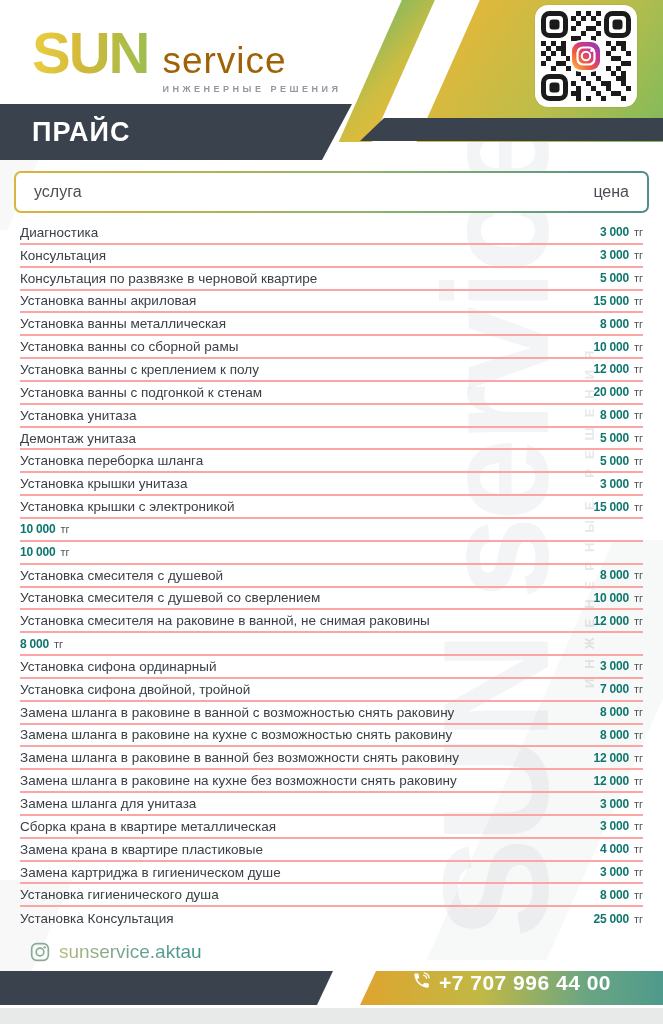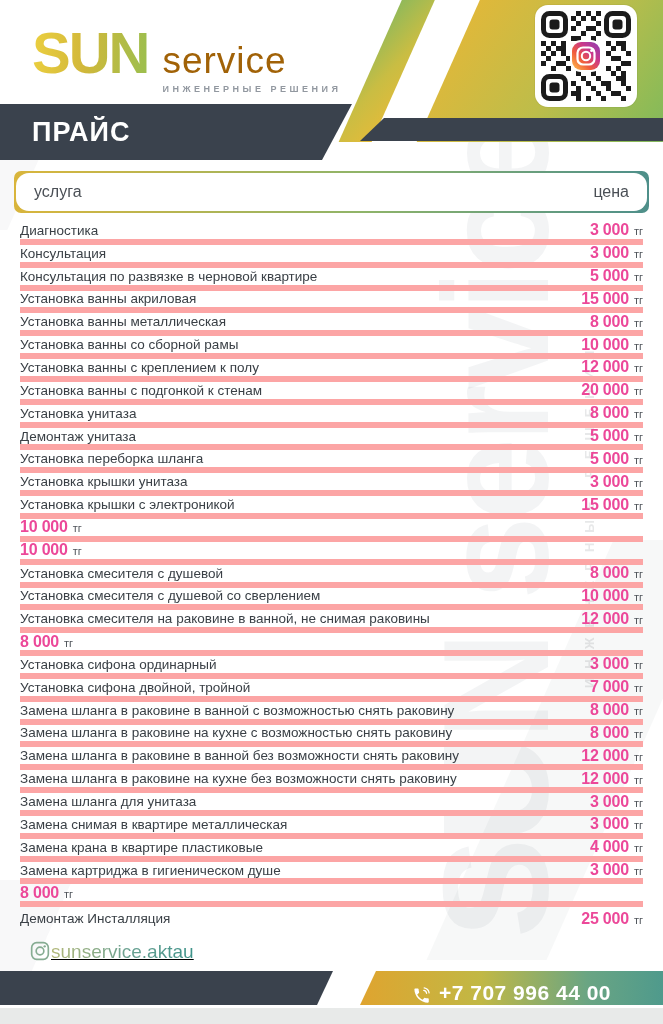--- a/index.html
+++ b/index.html
@@ -42,44 +42,44 @@
   .logo-tagline{font-size:9px;font-weight:bold;letter-spacing:3.5px;color:#9298a0;margin-top:5px;}
 
   .qr{position:absolute;left:535px;top:5px;width:102px;height:102px;background:#fff;
       border-radius:13px;z-index:4;display:flex;align-items:center;justify-content:center;
       box-shadow:0 0 0 1px rgba(0,0,0,0.04);}
 
   
   .thead{position:absolute;left:14px;right:14px;top:171px;height:42px;border-radius:7px;
       background:linear-gradient(90deg,#d9b53c,#8fb469 55%,#4e8f8a);padding:2px;
       box-sizing:border-box;z-index:2;}
-  .thead-inner{background:#fff;border-radius:13px;height:100%;display:flex;align-items:center;
+  .thead-inner{background:#fff;border-radius:5px;height:100%;display:flex;align-items:center;
       justify-content:space-between;padding:0 18px;box-sizing:border-box;
       font-size:16px;color:#4a4f55;}
   .tbody{position:absolute;left:20px;right:20px;top:222px;z-index:2;}
   .row{display:flex;justify-content:space-between;align-items:center;height:22.85px;
-      border-bottom:6px solid #fca5a5;box-sizing:border-box;}
+      border-bottom:2px solid #fca5a5;box-sizing:border-box;}
   .row:last-child{border-bottom:none;}
   .svc{font-size:13.5px;color:#3a4046;white-space:nowrap;}
   .prc{white-space:nowrap;display:flex;align-items:baseline;}
-  .prc b{font-size:16px;color:#ec4899;letter-spacing:-0.2px;}
+  .prc b{font-size:12px;color:#0f766e;letter-spacing:-0.2px;}
   .prc i{font-style:normal;font-size:11px;color:#4f545a;margin-left:5px;}
 
   
-  .insta{position:absolute;left:30px;top:941px;display:flex;gap:1px;z-index:2;text-decoration:underline;}
+  .insta{position:absolute;left:30px;top:941px;display:flex;align-items:center;gap:9px;z-index:2;}
   .insta svg{display:block;}
   .insta span{font-size:19px;
       background:linear-gradient(90deg,#b3b878 0%,#6aa192 55%,#3f938a 100%);
       -webkit-background-clip:text;background-clip:text;color:transparent;}
   .fbar-dark{position:absolute;top:971px;left:0;width:333px;height:34px;background:#3a424d;
       clip-path:polygon(0 0,100% 0,calc(100% - 16px) 100%,0 100%);z-index:2;}
   .fbar-grad{position:absolute;top:971px;left:360px;right:0;height:34px;
       background:linear-gradient(90deg,#dfa42f 0%,#c1b845 40%,#6aa583 75%,#4f9a8c 100%);
       clip-path:polygon(16px 0,100% 0,100% 100%,0 100%);z-index:2;
-      display:flex;align-items:flex-end;justify-content:center;gap:8px;}
+      display:flex;align-items:flex-start;justify-content:center;gap:8px;}
   .fbar-grad span{color:#fff;font-size:21px;font-weight:bold;letter-spacing:0.5px;}
   .bottom-strip{position:absolute;left:0;right:0;top:1008px;height:16px;background:#e8eae9;z-index:2;}
 </style>
 </head>
 <body>
 
 <div class="page">
 
   <div class="accent accent-a"></div>
 
@@ -383,48 +383,49 @@
           </span>
         </div>
         <div class="row">
           <span class="svc">Замена шланга для унитаза</span>
           <span class="prc">
             <b>3 000</b>
             <i>тг</i>
           </span>
         </div>
         <div class="row">
-          <span class="svc">Замена снимая в квартире металлическая</span>
+          <span class="svc">Сборка крана в квартире металлическая</span>
           <span class="prc">
             <b>3 000</b>
             <i>тг</i>
           </span>
         </div>
         <div class="row">
           <span class="svc">Замена крана в квартире пластиковые</span>
           <span class="prc">
             <b>4 000</b>
             <i>тг</i>
           </span>
         </div>
         <div class="row">
           <span class="svc">Замена картриджа в гигиеническом душе</span>
           <span class="prc">
             <b>3 000</b>
             <i>тг</i>
           </span>
         </div>
         <div class="row">
-          <span class="prc">
-            <b>8 000</b>
-            <i>тг</i>
-          </span>
-        </div>
-        <div class="row">
-          <span class="svc">Демонтаж Инсталляция</span>
+          <span class="svc">Установка гигиенического душа</span>
+          <span class="prc">
+            <b>8 000</b>
+            <i>тг</i>
+          </span>
+        </div>
+        <div class="row">
+          <span class="svc">Установка Консультация</span>
           <span class="prc">
             <b>25 000</b>
             <i>тг</i>
           </span>
         </div>
       </div>
   </div>
 
   <div>
     <div class="insta">

